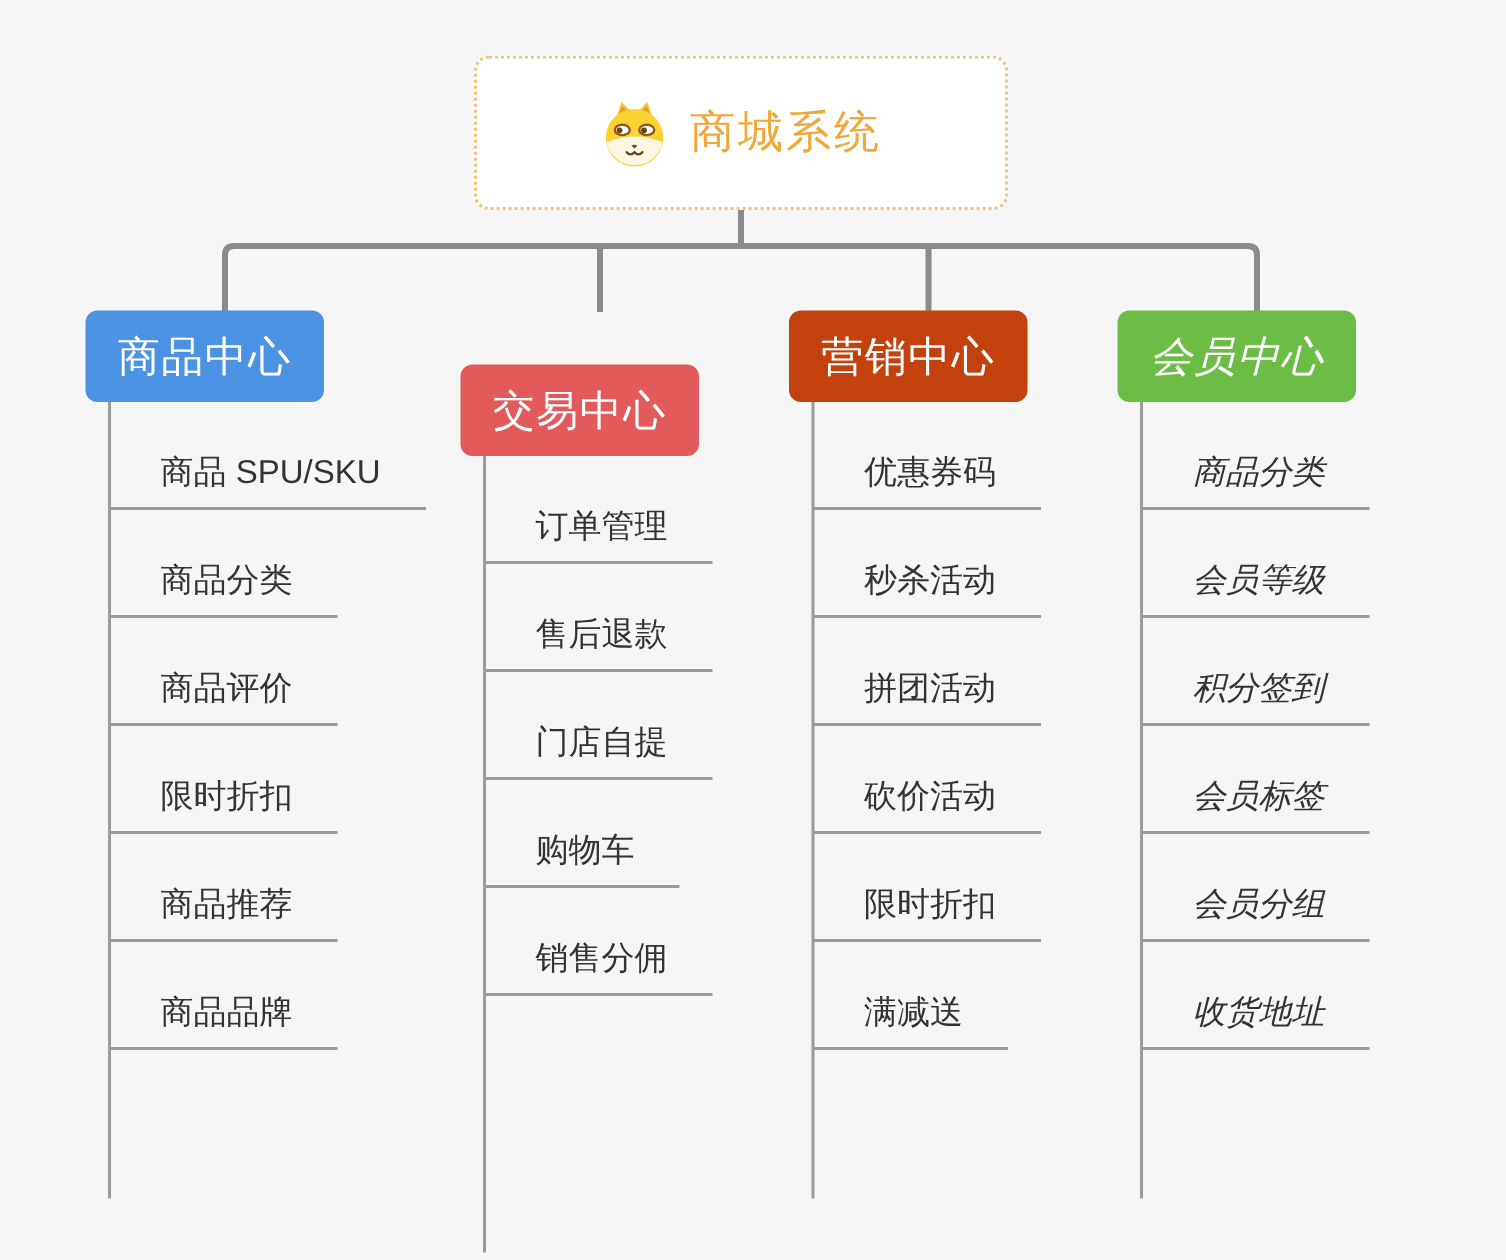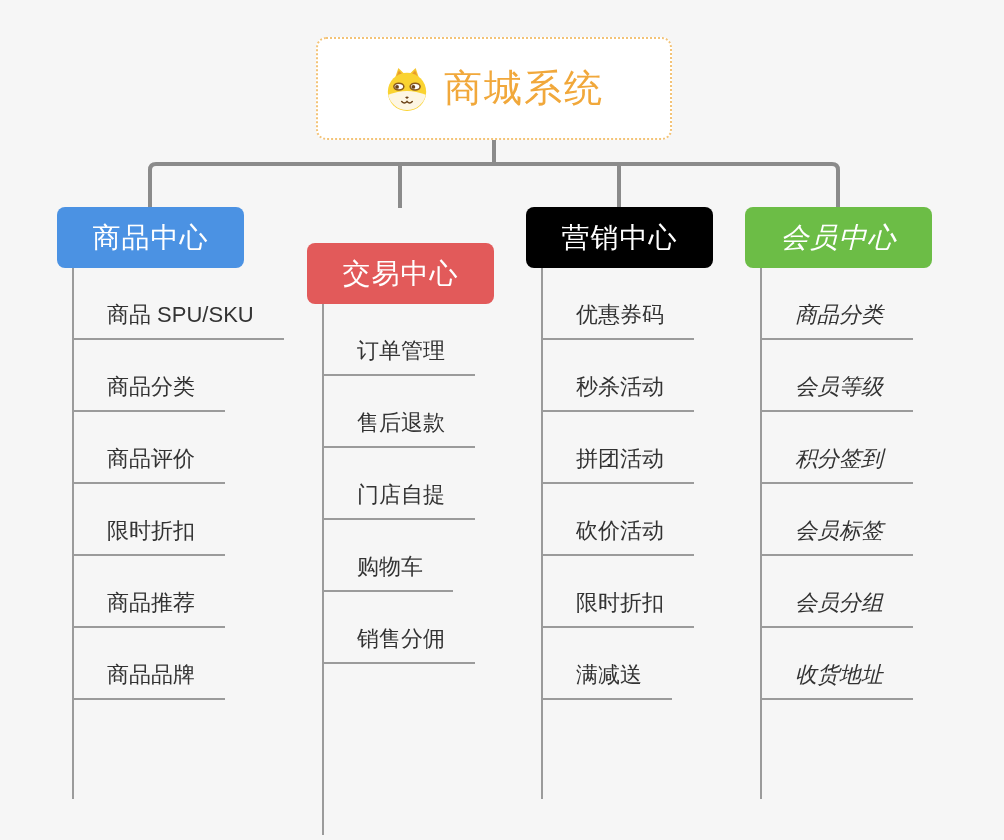--- a/index.html
+++ b/index.html
@@ -17,21 +17,21 @@
     width:356px;height:103px;
     box-sizing:border-box;
     background:#ffffff;
     border:2px dotted #f3c377;
     border-radius:10px;
     display:flex;align-items:center;justify-content:center;
     gap:14px;
     cursor:default;
   }
   .root-title{
-    font-size:38px;
+    font-size:30px;
     font-weight:500;
     color:#f1a83b;
     letter-spacing:2px;
     white-space:nowrap;
   }
   .root-icon{display:flex;align-items:center;}
 
   
   .tree-connector{
     position:absolute;left:0;top:0;
@@ -46,21 +46,21 @@
   }
 
   
   .column{position:absolute;top:207px;width:187px;}
   .col-0{left:57px;}
   .col-1{left:307px;margin-top:36px;}
   .col-2{left:526px;}
   .col-3{left:745px;font-style:italic;}
 
   .branch-header{
-    width:187px;height:61px;
+    width:159px;height:61px;
     box-sizing:border-box;
     border-radius:8px;
     display:flex;align-items:center;justify-content:center;
     color:#ffffff;
     font-size:28px;
     letter-spacing:1px;
     white-space:nowrap;
     cursor:default;
   }
 
@@ -158,21 +158,21 @@
       <div class="item">
           <span class="item-label">购物车</span>
         </div>
       <div class="item">
           <span class="item-label">销售分佣</span>
         </div>
     </div>
   </div>
 
   <div class="column col-2">
-    <div class="branch-header" style="background-color: #000000;">营销中心</div>
+    <div class="branch-header" style="background-color: #c2410c;">营销中心</div>
     <div class="branch-list">
       <div class="spine"></div>
       <div class="item">
           <span class="item-label">优惠券码</span>
         </div>
       <div class="item">
           <span class="item-label">秒杀活动</span>
         </div>
       <div class="item">
           <span class="item-label">拼团活动</span>

